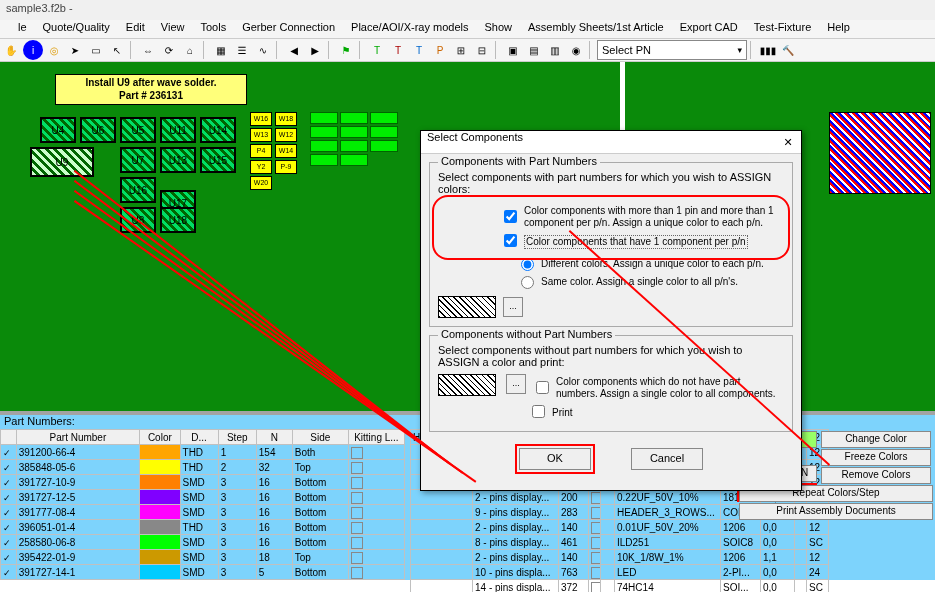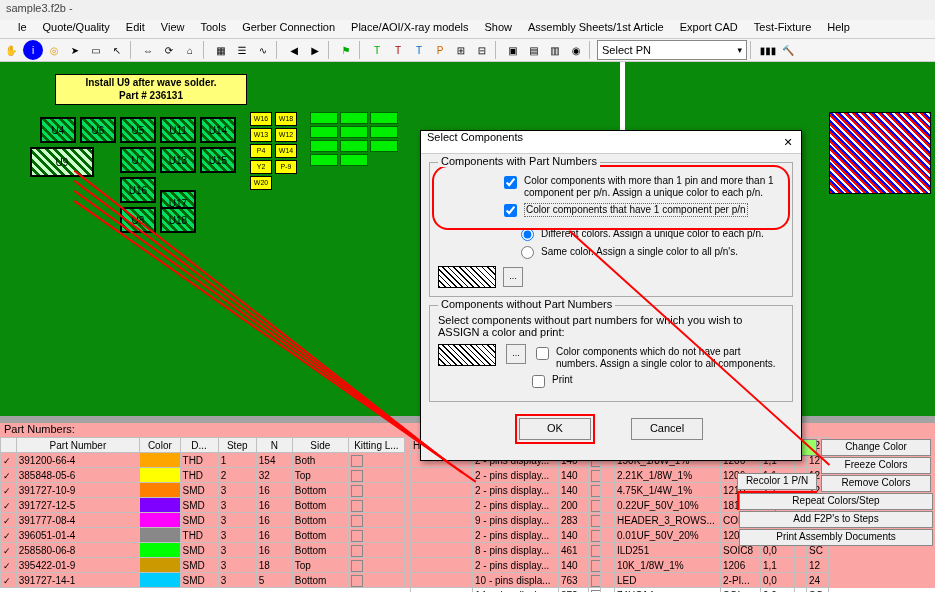--- a/index.html
+++ b/index.html
@@ -14,21 +14,21 @@
   .tb-select::after{content:"▾";font-size:9px}
   .workspace{position:relative;height:370px;background:#fff;overflow:hidden}
   .pcb-main{position:absolute;left:0;top:0;width:620px;height:370px;background:#0a8a0a;overflow:hidden}
   .pcb-note{position:absolute;left:55px;top:12px;width:190px;height:28px;background:#ffff7a;border:1px solid #000;font-size:10px;text-align:center;line-height:13px;padding-top:1px}
   .pcb-chip{position:absolute;border:2px solid #000;background:#0d6;display:flex;align-items:center;justify-content:center;font-size:10px;color:#000}
   .pcb-chip.hatch{background:repeating-linear-gradient(45deg,#0d6,#0d6 3px,#060 3px,#060 6px)}
   .pcb-small{position:absolute;width:20px;height:12px;background:#ff0;border:1px solid #000;font-size:7px;text-align:center;line-height:12px}
   .pcb-grn-sm{position:absolute;width:26px;height:10px;background:#0e0;border:1px solid #060}
   .pcb-right{position:absolute;right:0;top:0;width:310px;height:370px;background:#0a8a0a}
   .pcb-right-inner{position:absolute;right:4px;top:50px;width:100px;height:80px;background:repeating-linear-gradient(45deg,#f00,#f00 2px,#00f 2px,#00f 4px,#fff 4px,#fff 6px);border:1px solid #000}
-  .bottom-panel{position:absolute;left:0;bottom:4px;width:935px;height:165px;background:#fca5a5;border-top:7px solid #a3a3a3}
+  .bottom-panel{position:absolute;left:0;bottom:12px;width:935px;height:165px;background:#7dd3fc;border-top:4px solid #a3a3a3}
   .bp-label{position:absolute;top:0;left:4px;font-size:11px}
   .grid{position:absolute;top:14px;border-collapse:collapse;font-size:10px;table-layout:fixed}
   .grid th,.grid td{border:1px solid #c0c0c0;padding:0 2px;height:14px;white-space:nowrap;overflow:hidden;text-overflow:clip}
   .grid th{background:#f0f0f0;font-weight:normal}
   .grid .chk::before{content:"✓";font-size:9px}
   .kitting-cell{position:relative}
   .kitting-cell::before{content:"";position:absolute;left:2px;top:2px;width:10px;height:10px;border:1px solid #888}
   .kitting-cell::after{content:"";position:absolute;left:4px;top:4px;width:6px;height:6px}
   .color-cell{width:30px;height:14px}
   .side-buttons{position:absolute;right:4px;top:16px;width:110px;display:flex;flex-direction:column;gap:1px}
@@ -36,21 +36,21 @@
   .side-btn.hilite{border:2px solid #f00;line-height:12px}
   .side-buttons2{position:absolute;right:118px;top:16px;width:80px;display:flex;flex-direction:column;gap:1px}
 
   .dialog{position:absolute;left:420px;top:130px;width:380px;background:#f0f0f0;border:1px solid #000;box-shadow:2px 2px 6px rgba(0,0,0,.4);font-size:11px}
   .dlg-title{height:22px;background:#fff;display:flex;align-items:flex-start;padding:0 6px;border-bottom:1px solid #ccc}
   .dlg-close{position:absolute;right:4px;top:2px;width:18px;height:18px;text-align:center;line-height:18px}
   .dlg-body{padding:8px}
   .groupbox{border:1px solid #aaa;padding:8px 8px 8px 8px;margin-bottom:8px;position:relative}
   .groupbox>.gb-title{position:absolute;top:-8px;left:8px;background:#f0f0f0;padding:0 3px;font-size:11px}
   .gb-text{font-size:11px;margin-bottom:6px}
-  .chkline{display:flex;align-items:flex-start;gap:4px;padding:2px 0;margin-left:60px}
+  .chkline{display:flex;align-items:center;gap:4px;padding:2px 0;margin-left:60px}
   .chkline input{margin-top:1px}
   .chkline label{font-size:10px;line-height:12px;max-width:260px}
   .checkbox-group.boxed{outline:2px solid #f00;outline-offset:4px;border-radius:10px;padding:2px}
   .radioline{display:flex;align-items:center;gap:4px;padding:1px 0;margin-left:78px;font-size:10px}
   .hatch-swatch{display:inline-block;width:56px;height:20px;border:1px solid #000;background:repeating-linear-gradient(45deg,#000 0,#000 1px,#fff 1px,#fff 4px);vertical-align:middle;margin-right:4px}
   .dotbtn{display:inline-block;width:18px;height:18px;border:1px solid #888;background:#efefef;font-size:9px;text-align:center;line-height:16px;vertical-align:middle}
   .dlg-buttons{display:flex;justify-content:center;gap:40px;padding:8px 0 12px 0}
   .dlg-btn{width:70px;height:20px;border:1px solid #888;background:#efefef;text-align:center;line-height:18px}
   .dlg-btn.hilite{outline:2px solid #f00;outline-offset:2px}
 
@@ -468,33 +468,33 @@
       <div style="height:15px;background:#9f6;border:1px solid #888"></div>
       <div style="height:15px"></div>
       <div class="side-btn">Recolor 1 P/N</div>
       <div class="side-btn hilite">Color All P/N's</div>
     </div>
     <div class="side-buttons">
       <div class="side-btn">Change Color</div>
       <div class="side-btn">Freeze Colors</div>
       <div class="side-btn">Remove Colors</div>
       <div class="side-btn" style="width:192px;margin-left:-82px">Repeat Colors/Step</div>
-      <div class="side-btn" style="width:192px;margin-left:-82px">Add F2P's to Steps</div>
       <div class="side-btn" style="width:192px;margin-left:-82px">Print Assembly Documents</div>
     </div>
   </div>
 
   <div class="dialog">
     <div class="dlg-title">
       <span>Select Components</span>
       <span class="dlg-close">✕</span>
     </div>
     <div class="dlg-body">
       <div class="groupbox">
         <span class="gb-title">Components with Part Numbers</span>
+        <div class="gb-text">Select components with part numbers for which you wish to ASSIGN colors:</div>
         <div class="checkbox-group boxed">
           <div class="chkline">
             <input type="checkbox" checked="" style="">
             <label>Color components with more than 1 pin and more than 1 component per p/n.  Assign a unique color to each p/n.</label>
           </div>
           <div class="chkline">
             <input type="checkbox" checked="" style="">
             <label style="border:1px dotted #666;padding:0 1px">Color components that have 1 component per p/n</label>
           </div>
         </div>

